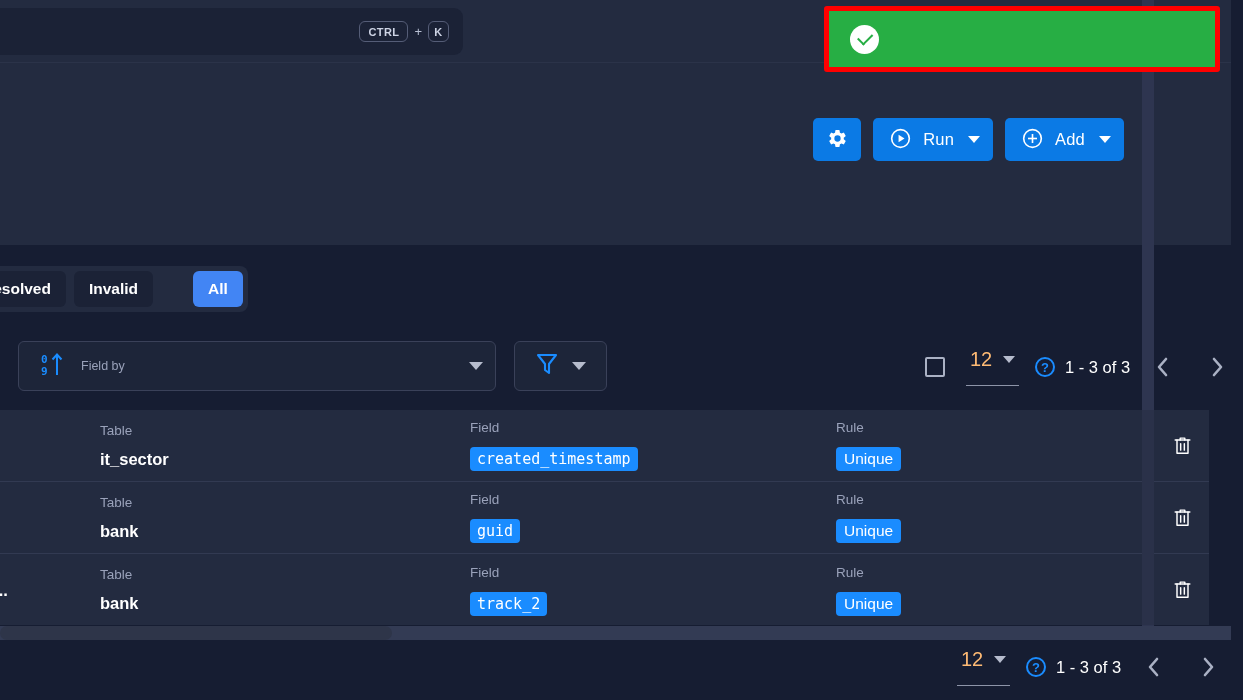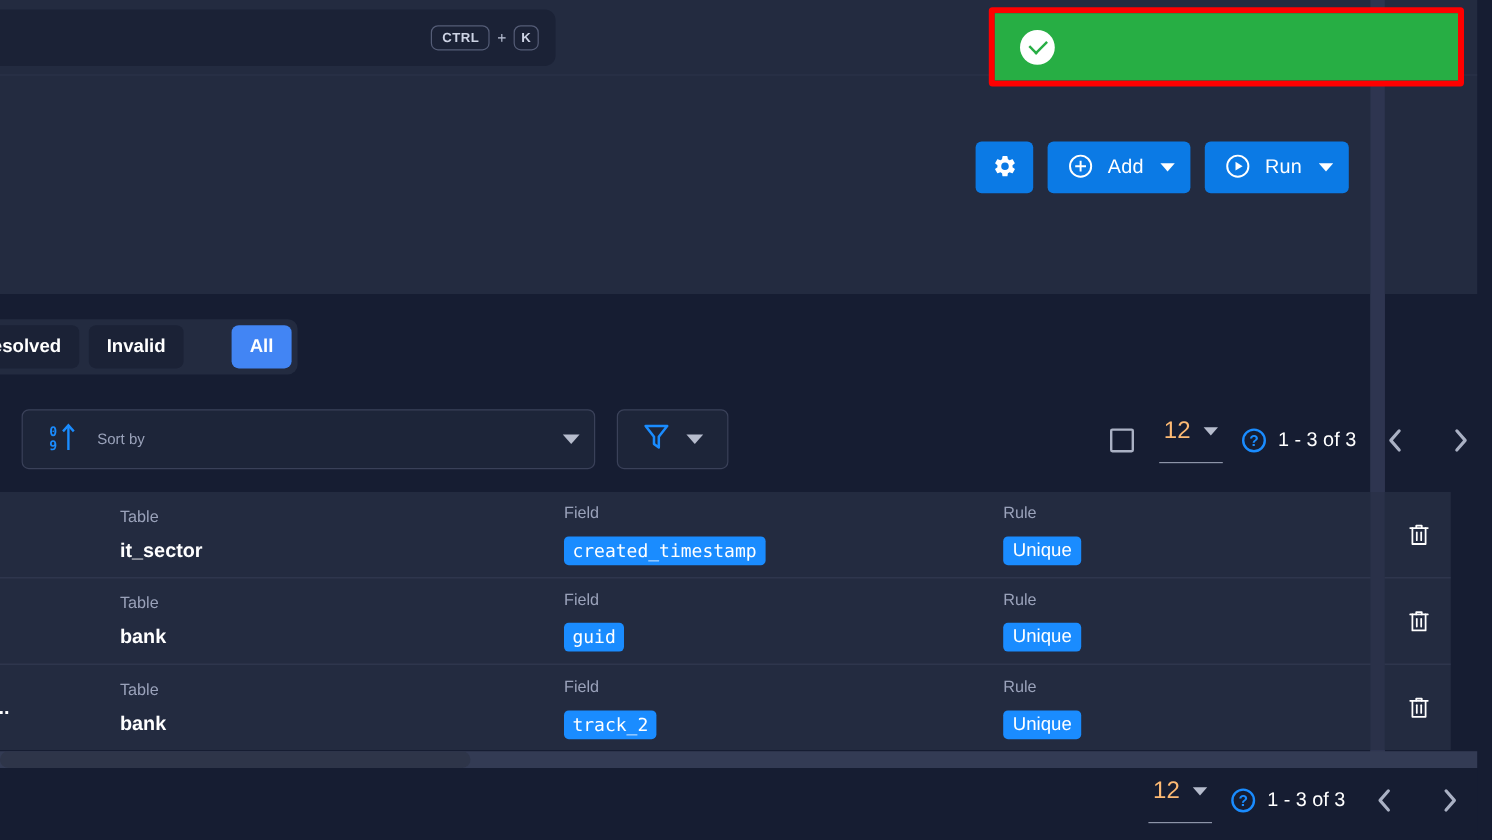--- a/index.html
+++ b/index.html
@@ -320,36 +320,36 @@
         <svg width="21" height="21" viewBox="0 0 24 24" fill="#fff">
           <path d="M19.14 12.94a7.07 7.07 0 0 0 0-1.88l2.03-1.58a.5.5 0 0 0 .12-.64l-1.92-3.32a.5.5 0 0 0-.6-.22l-2.39.96a7.3 7.3 0 0 0-1.63-.94l-.36-2.54a.5.5 0 0 0-.5-.42h-3.84a.5.5 0 0 0-.5.42l-.36 2.54c-.58.24-1.13.56-1.63.94l-2.39-.96a.5.5 0 0 0-.6.22L2.65 8.84a.5.5 0 0 0 .12.64l2.03 1.58a7.07 7.07 0 0 0 0 1.88l-2.03 1.58a.5.5 0 0 0-.12.64l1.92 3.32c.12.22.38.3.6.22l2.39-.96c.5.38 1.05.7 1.63.94l.36 2.54c.04.24.25.42.5.42h3.84c.25 0 .46-.18.5-.42l.36-2.54c.58-.24 1.13-.56 1.63-.94l2.39.96c.22.08.48 0 .6-.22l1.92-3.32a.5.5 0 0 0-.12-.64l-2.03-1.58zM12 15.6A3.6 3.6 0 1 1 12 8.4a3.6 3.6 0 0 1 0 7.2z"></path>
         </svg>
       </span>
     </button>
 
     <button class="btn btn-split">
       <span class="ico">
         <svg width="23" height="23" viewBox="0 0 24 24" fill="none" stroke="#fff" stroke-width="1.7">
           <circle cx="12" cy="12" r="9.2"></circle>
-          <line x1="12" y1="7.3" x2="12" y2="16.7"></line>
-          <line x1="7.3" y1="12" x2="16.7" y2="12"></line>
-        </svg>
-      </span>
-      <span class="btn-label">Add</span>
+          <path d="M10 8.2 L16.2 12 L10 15.8 Z" fill="#fff" stroke="none"></path>
+        </svg>
+      </span>
+      <span class="btn-label">Run</span>
       <span class="chev"></span>
     </button>
 
     <button class="btn btn-split">
       <span class="ico">
         <svg width="23" height="23" viewBox="0 0 24 24" fill="none" stroke="#fff" stroke-width="1.7">
           <circle cx="12" cy="12" r="9.2"></circle>
-          <path d="M10 8.2 L16.2 12 L10 15.8 Z" fill="#fff" stroke="none"></path>
-        </svg>
-      </span>
-      <span class="btn-label">Run</span>
+          <line x1="12" y1="7.3" x2="12" y2="16.7"></line>
+          <line x1="7.3" y1="12" x2="16.7" y2="12"></line>
+        </svg>
+      </span>
+      <span class="btn-label">Add</span>
       <span class="chev"></span>
     </button>
   </div>
 
   <div class="tabs-wrap">
     <button class="tab">Resolved</button>
     <button class="tab">Invalid</button>
     <button class="tab active">All</button>
   </div>
 
@@ -358,21 +358,21 @@
       <svg width="28" height="28" viewBox="0 0 28 28">
         <text x="2" y="13" font-family="DejaVu Sans Mono, monospace" font-size="11" font-weight="bold" fill="#1a8cff">0</text>
         <text x="2" y="25" font-family="DejaVu Sans Mono, monospace" font-size="11" font-weight="bold" fill="#1a8cff">9</text>
         <g stroke="#1a8cff" stroke-width="2" fill="none">
           <line x1="18" y1="25" x2="18" y2="5"></line>
           <path d="M13.5 9.5 L18 4.5 L22.5 9.5"></path>
         </g>
       </svg>
     </span>
     <span class="sortby-texts">
-      <span class="sortby-caption">Sort by</span>
+      <span class="sortby-caption">Field by</span>
     </span>
     <span class="caret-down"></span>
   </div>
 
   <div class="filter-btn">
     <span>
       <svg width="24" height="26" viewBox="0 0 24 26" fill="none" stroke="#1a8cff" stroke-width="2.1" stroke-linejoin="round">
         <path d="M3 4 H21 L14 13 V22 L10 19 V13 Z"></path>
       </svg>
     </span>

